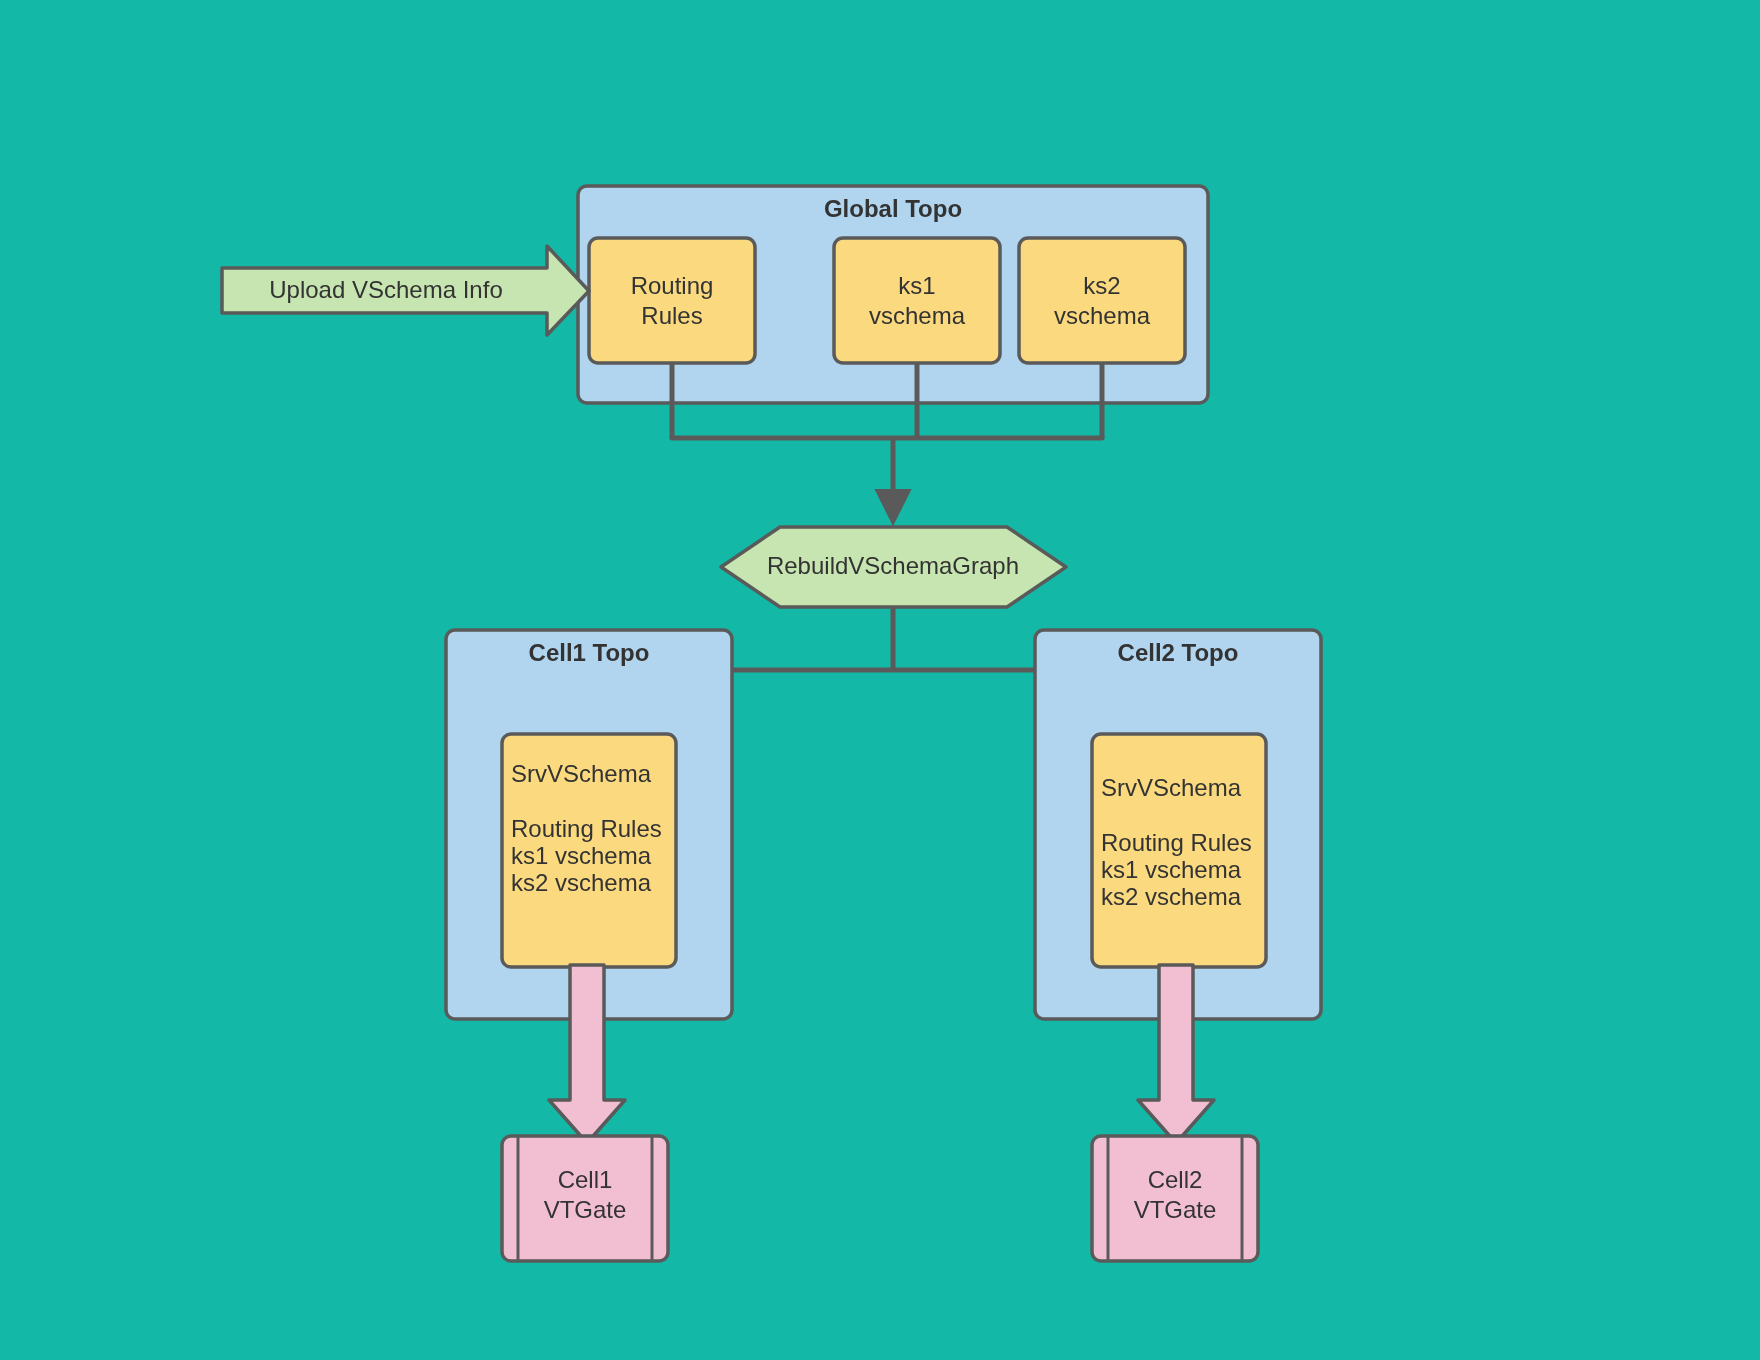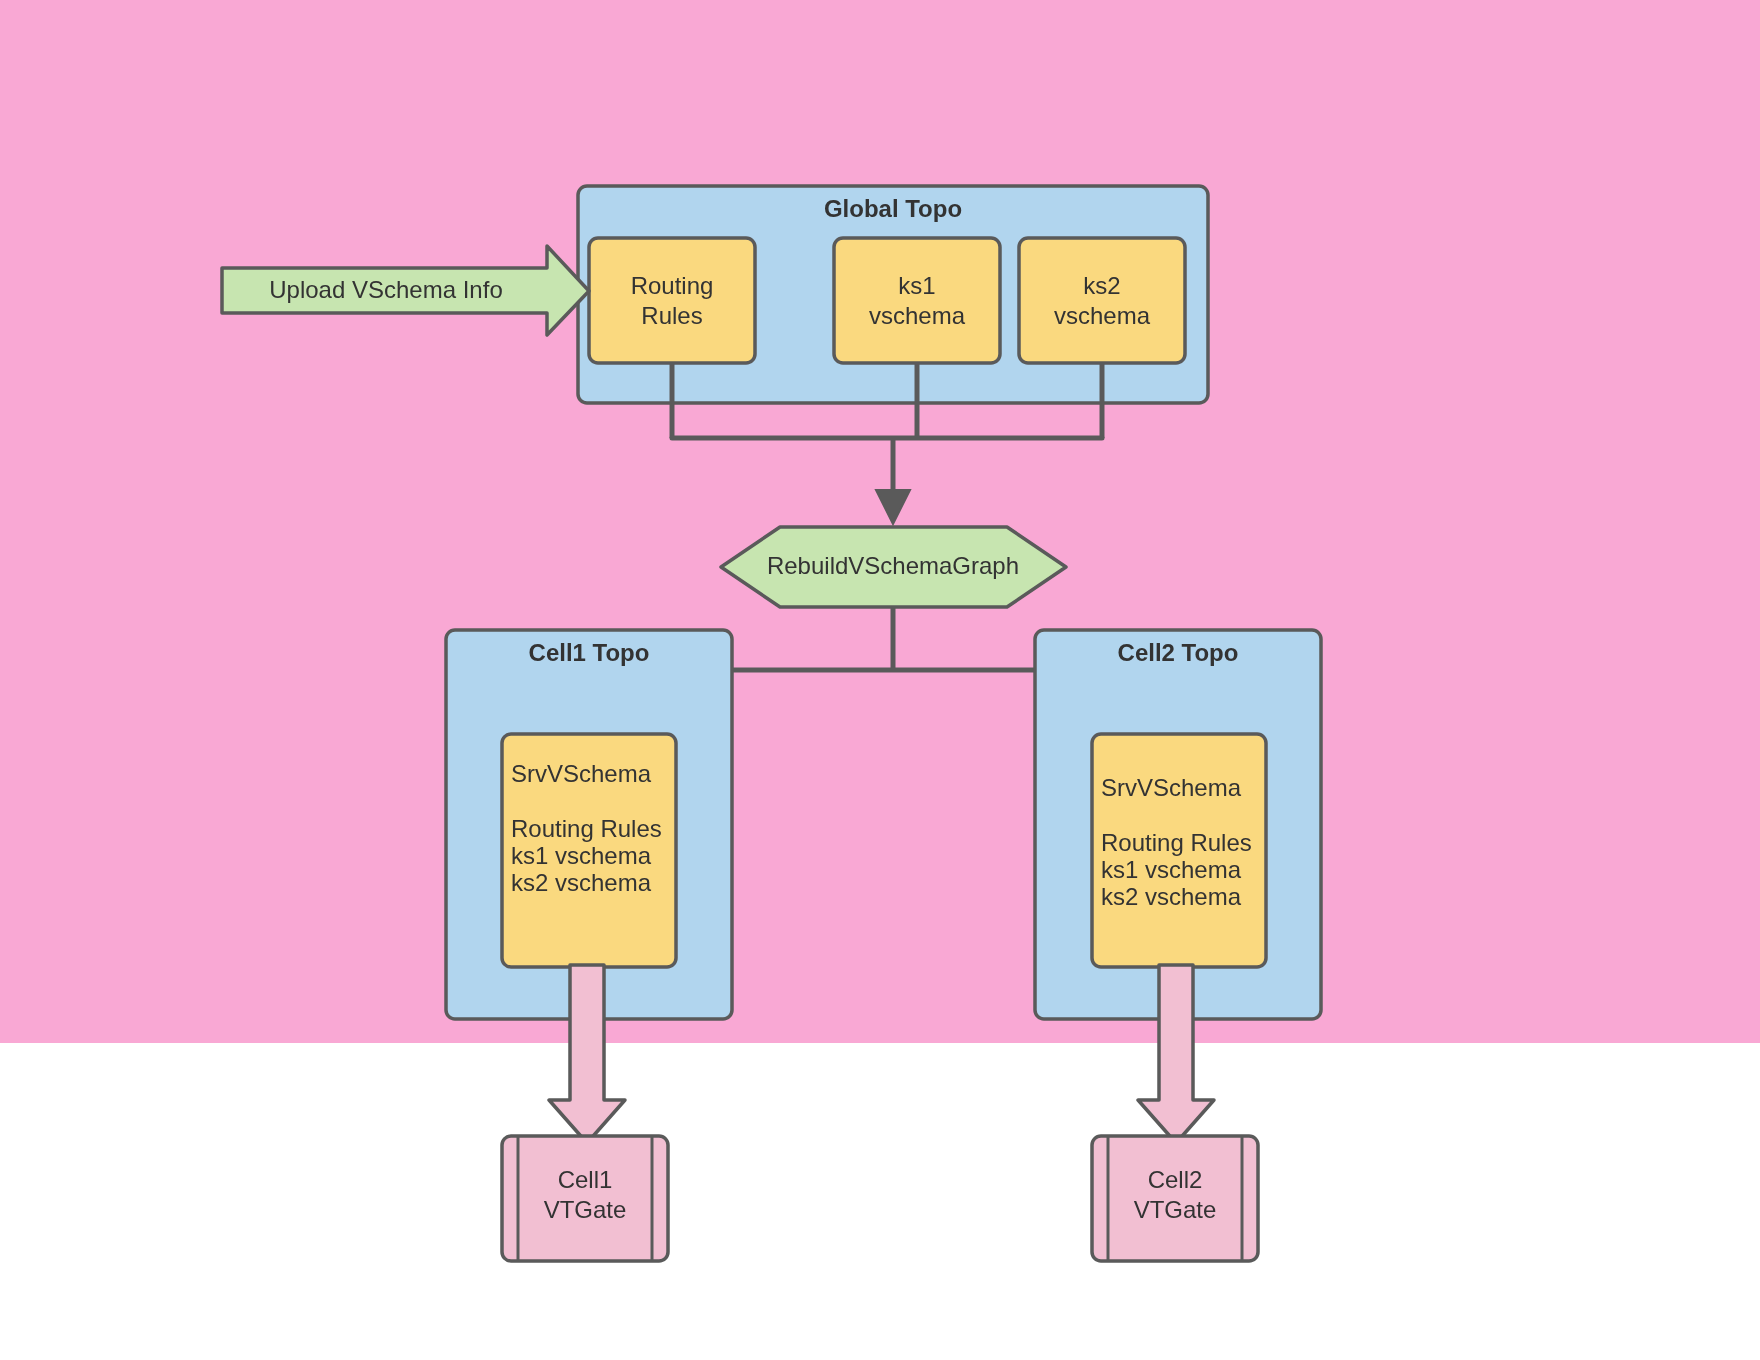--- a/index.html
+++ b/index.html
@@ -9,22 +9,22 @@
   }
   body {
     width: 1760px;
     height: 1360px;
     font-family: "Liberation Sans", sans-serif;
     overflow: hidden;
   }
   #diagram-root {
     position: relative;
     width: 1760px;
-    height: 1043px;
-    background: #f9a8d4;
+    height: 1360px;
+    background: #14b8a6;
   }
   svg.canvas {
     position: absolute;
     top: 0;
     left: 0;
     width: 1760px;
     height: 1360px;
     display: block;
   }
   .node-text {

